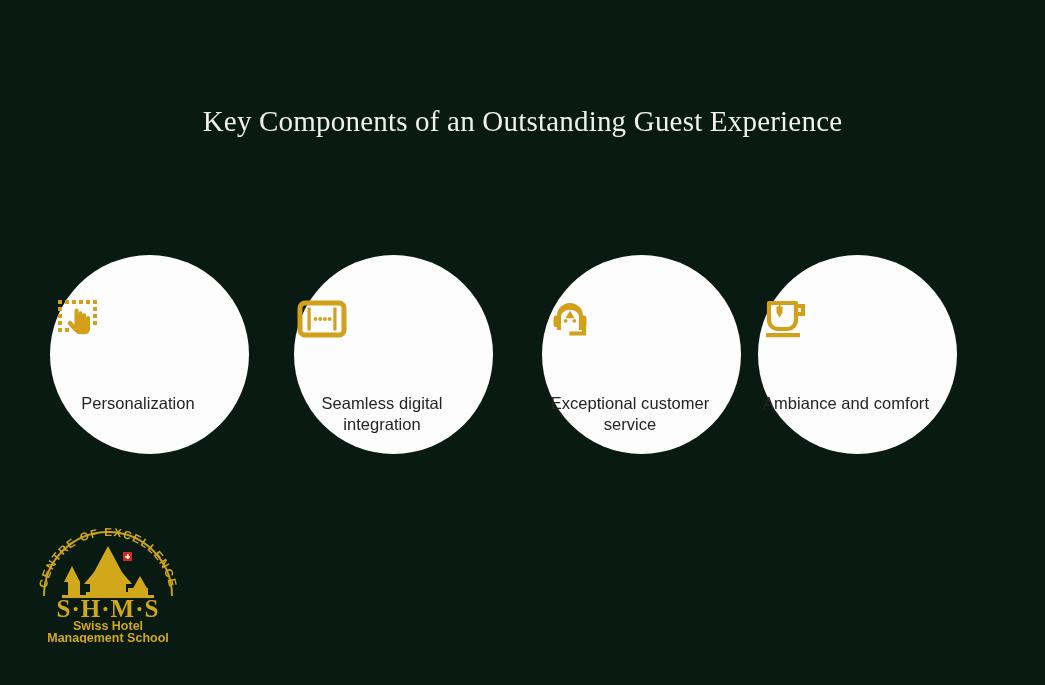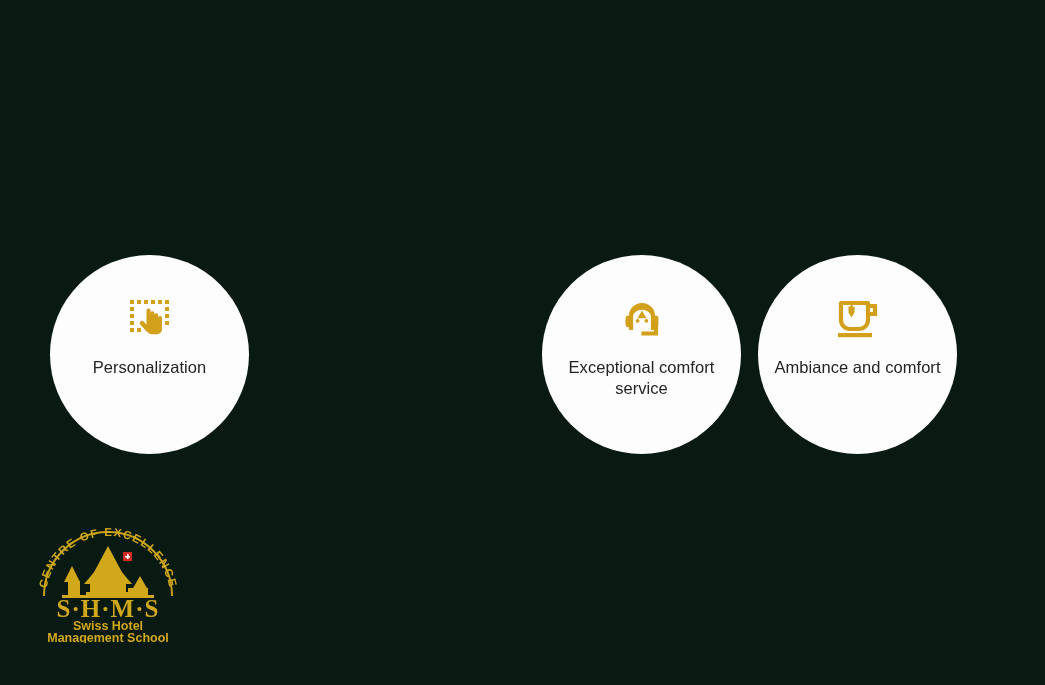--- a/index.html
+++ b/index.html
@@ -46,22 +46,23 @@
   }
   .card {
     position: absolute;
     top: 0;
     width: 199px;
     height: 199px;
     border-radius: 50%;
     background: #fdfdfd;
     display: flex;
     flex-direction: column;
-    align-items: center;
+    align-items: flex-start;
     justify-content: flex-start;
+    gap: 36px;
   }
   .card.c0 { left: 0px; }
   .card.c1 { left: 244px; }
   .card.c2 { left: 492px; }
   .card.c3 { left: 708px; }
 
   .card-icon {
     margin-top: 40px;
     width: 56px;
     height: 48px;
@@ -92,20 +93,21 @@
     width: 160px;
     height: 125px;
   }
   #logo svg { display: block; }
 </style>
 </head>
 <body>
 
 <div id="slide">
 
+  <div id="slide-title">Key Components of an Outstanding Guest Experience</div>
 
   <div id="cards">
 
     <div class="card c0">
       <div class="card-icon">
         <svg width="44" height="42" viewBox="0 0 44 42" fill="none">
 
           <g fill="currentColor">
             <rect x="2" y="2" width="4" height="4"></rect>
             <rect x="9" y="2" width="4" height="4"></rect>
@@ -125,20 +127,36 @@
 
           <path d="M18.5 12.5 L18.5 26.5 L15.5 23.5 A2.2 2.2 0 0 0 12.3 26.6 L18.6 33.5
                    A8 8 0 0 0 24.5 36.2 L29 36.2 A5 5 0 0 0 34 31.2 L34 19.8
                    A1.9 1.9 0 0 0 30.2 19.8 L30.2 17.2 A1.9 1.9 0 0 0 26.4 17.2
                    L26.4 15.2 A1.9 1.9 0 0 0 22.6 15.2 L22.6 12.5 A2.05 2.05 0 0 0 18.5 12.5 Z" fill="currentColor"></path>
         </svg>
       </div>
       <div class="card-label">Personalization</div>
     </div>
 
+    <div class="card c1">
+      <div class="card-icon">
+        <svg width="50" height="40" viewBox="0 0 50 40" fill="none">
+          <rect x="3" y="4" width="44" height="32" rx="5" ry="5" stroke="currentColor" stroke-width="5" fill="none"></rect>
+          <rect x="10.5" y="8.5" width="3.2" height="23" fill="currentColor"></rect>
+          <rect x="36.3" y="8.5" width="3.2" height="23" fill="currentColor"></rect>
+          <g fill="currentColor">
+            <circle cx="18.5" cy="20" r="1.9"></circle>
+            <circle cx="23.2" cy="20" r="1.9"></circle>
+            <circle cx="27.9" cy="20" r="1.9"></circle>
+            <circle cx="32.6" cy="20" r="1.9"></circle>
+          </g>
+        </svg>
+      </div>
+      <div class="card-label">Seamless digital integration</div>
+    </div>
 
     <div class="card c2">
       <div class="card-icon">
         <svg width="48" height="44" viewBox="0 0 48 44" fill="none">
 
           <path d="M13 31 L13 19 A11 11 0 0 1 35 19 L35 31" stroke="currentColor" stroke-width="4.2" fill="none" stroke-linecap="square"></path>
 
           <path d="M13.8 21 A10.4 10.4 0 0 1 34.2 21 L34.2 15.5
                    A10.4 10.4 0 0 0 13.8 15.5 Z" fill="currentColor"></path>
           <path d="M19.5 21.3 L24 13.5 L28.5 21.3 Z" fill="currentColor"></path>
@@ -147,21 +165,21 @@
           <circle cx="28.4" cy="23.8" r="1.9" fill="currentColor"></circle>
 
           <path d="M12.6 19.5 A4.4 4.4 0 0 0 12.6 29.5 Z" fill="currentColor"></path>
           <rect x="7.6" y="18.6" width="5.2" height="11.6" rx="2.6" fill="currentColor"></rect>
 
           <rect x="35.2" y="18.6" width="5.2" height="11.6" rx="2.6" fill="currentColor"></rect>
 
           <path d="M38 30.5 L38 36.5 L25.5 36.5" stroke="currentColor" stroke-width="4.2" fill="none" stroke-linecap="square"></path>
         </svg>
       </div>
-      <div class="card-label">Exceptional comfort service</div>
+      <div class="card-label">Exceptional customer service</div>
     </div>
 
     <div class="card c3">
       <div class="card-icon">
         <svg width="50" height="42" viewBox="0 0 50 42" fill="none">
 
           <path d="M8 5 L8 22 A9 9 0 0 0 17 31 L26 31 A9 9 0 0 0 35 22 L35 5 Z" stroke="currentColor" stroke-width="4.2" fill="none" stroke-linejoin="round"></path>
 
           <path d="M35 8 L42 8 L42 16 L35 16" stroke="currentColor" stroke-width="4.2" fill="none" stroke-linejoin="miter"></path>
 

